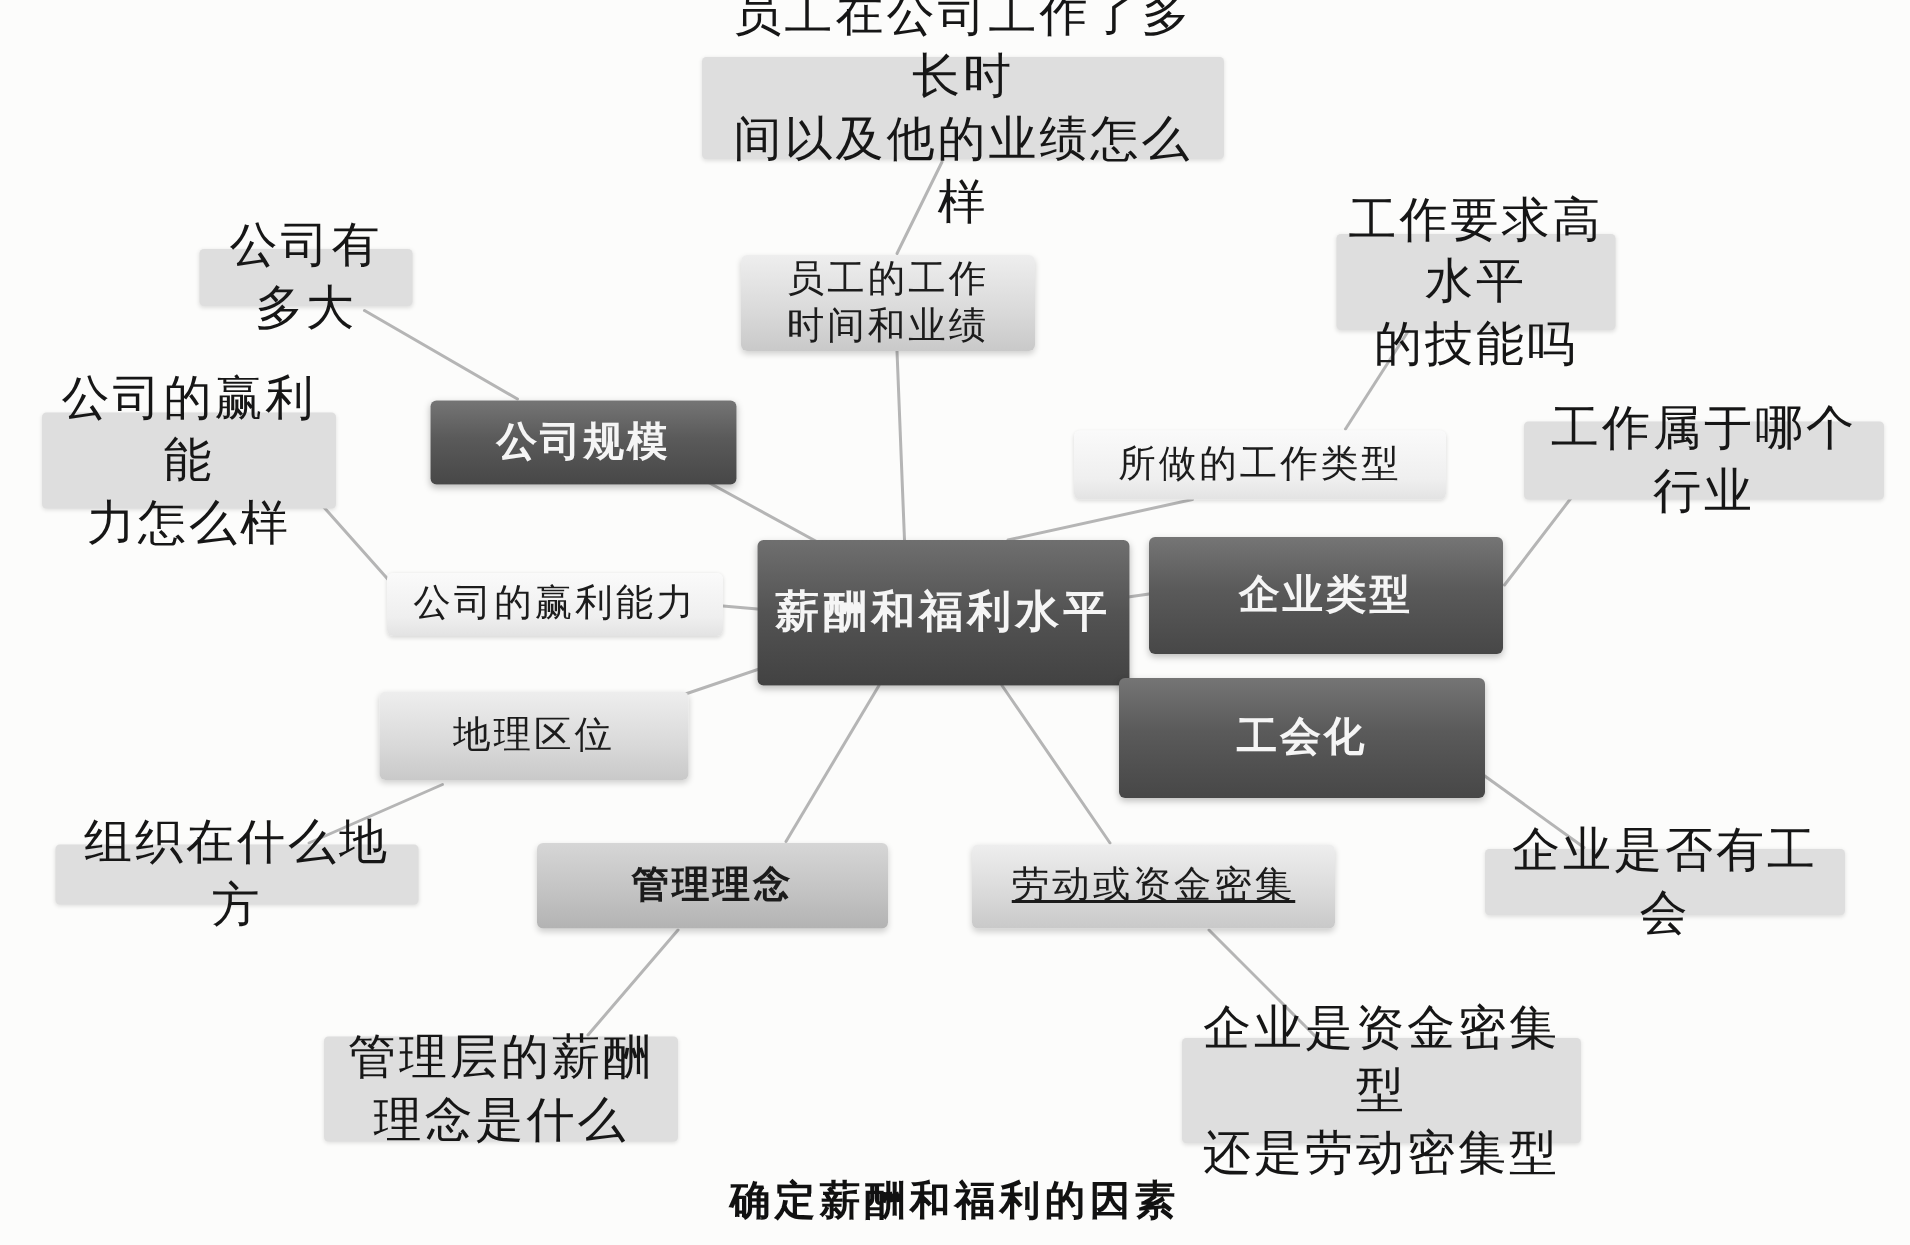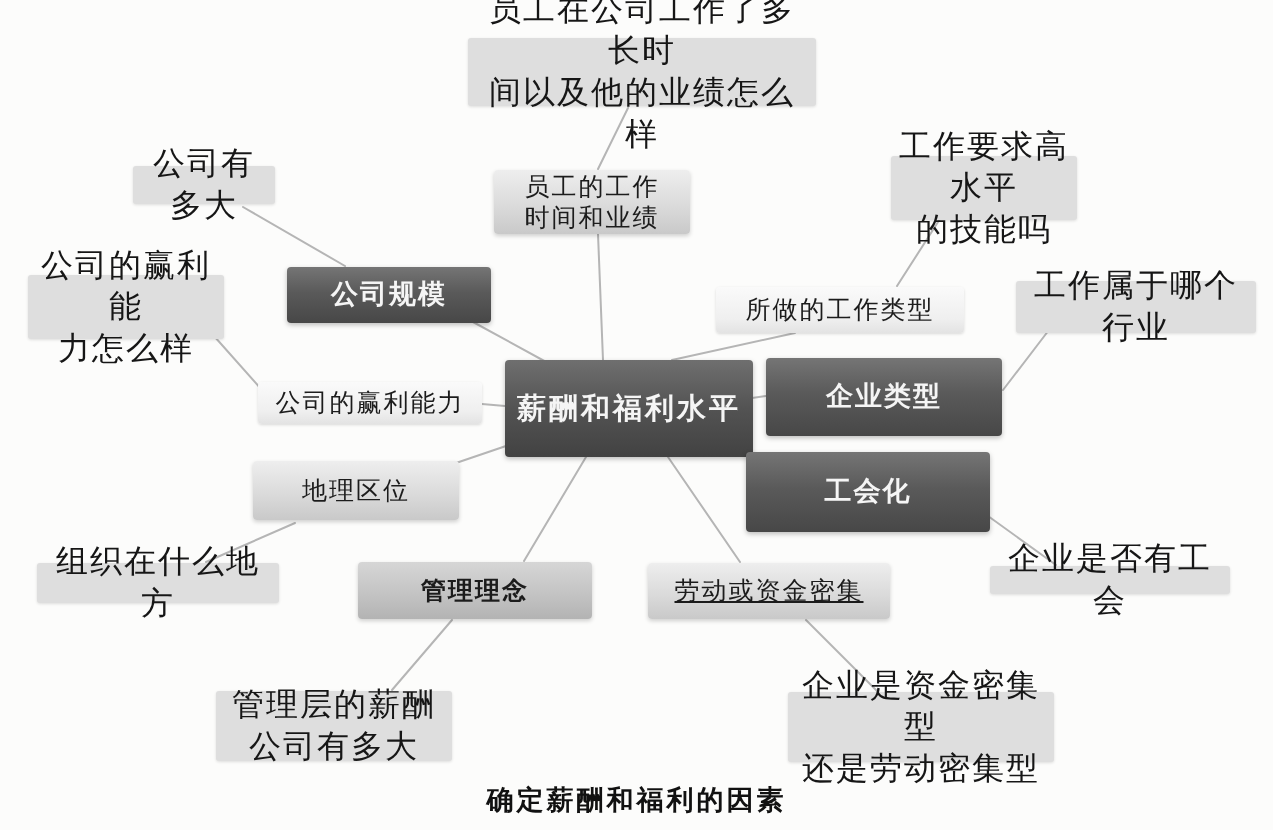--- a/index.html
+++ b/index.html
@@ -127,27 +127,27 @@
   <div class="note" style="left:468px;top:38px;width:348px;height:68px;">员工在公司工作了多长时
 间以及他的业绩怎么样</div>
 
   <div class="note" style="left:133px;top:166px;width:142px;height:38px;">公司有多大</div>
 
   <div class="note" style="left:891px;top:156px;width:186px;height:64px;">工作要求高水平
 的技能吗</div>
 
   <div class="note" style="left:1016px;top:281px;width:240px;height:52px;">工作属于哪个行业</div>
 
-  <div class="note" style="left:990px;top:566px;width:240px;height:28px;">企业是否有工会</div>
+  <div class="note" style="left:990px;top:566px;width:240px;height:44px;">企业是否有工会</div>
 
   <div class="note" style="left:788px;top:692px;width:266px;height:70px;">企业是资金密集型
 还是劳动密集型</div>
 
   <div class="note" style="left:216px;top:691px;width:236px;height:70px;">管理层的薪酬
-公司有多大</div>
+理念是什么</div>
 
   <div class="note" style="left:28px;top:275px;width:196px;height:64px;">公司的赢利能
 力怎么样</div>
 
   <div class="note" style="left:37px;top:563px;width:242px;height:40px;">组织在什么地方</div>
 
   <div class="caption">确定薪酬和福利的因素</div>
 </div>
 
 </body></html>

